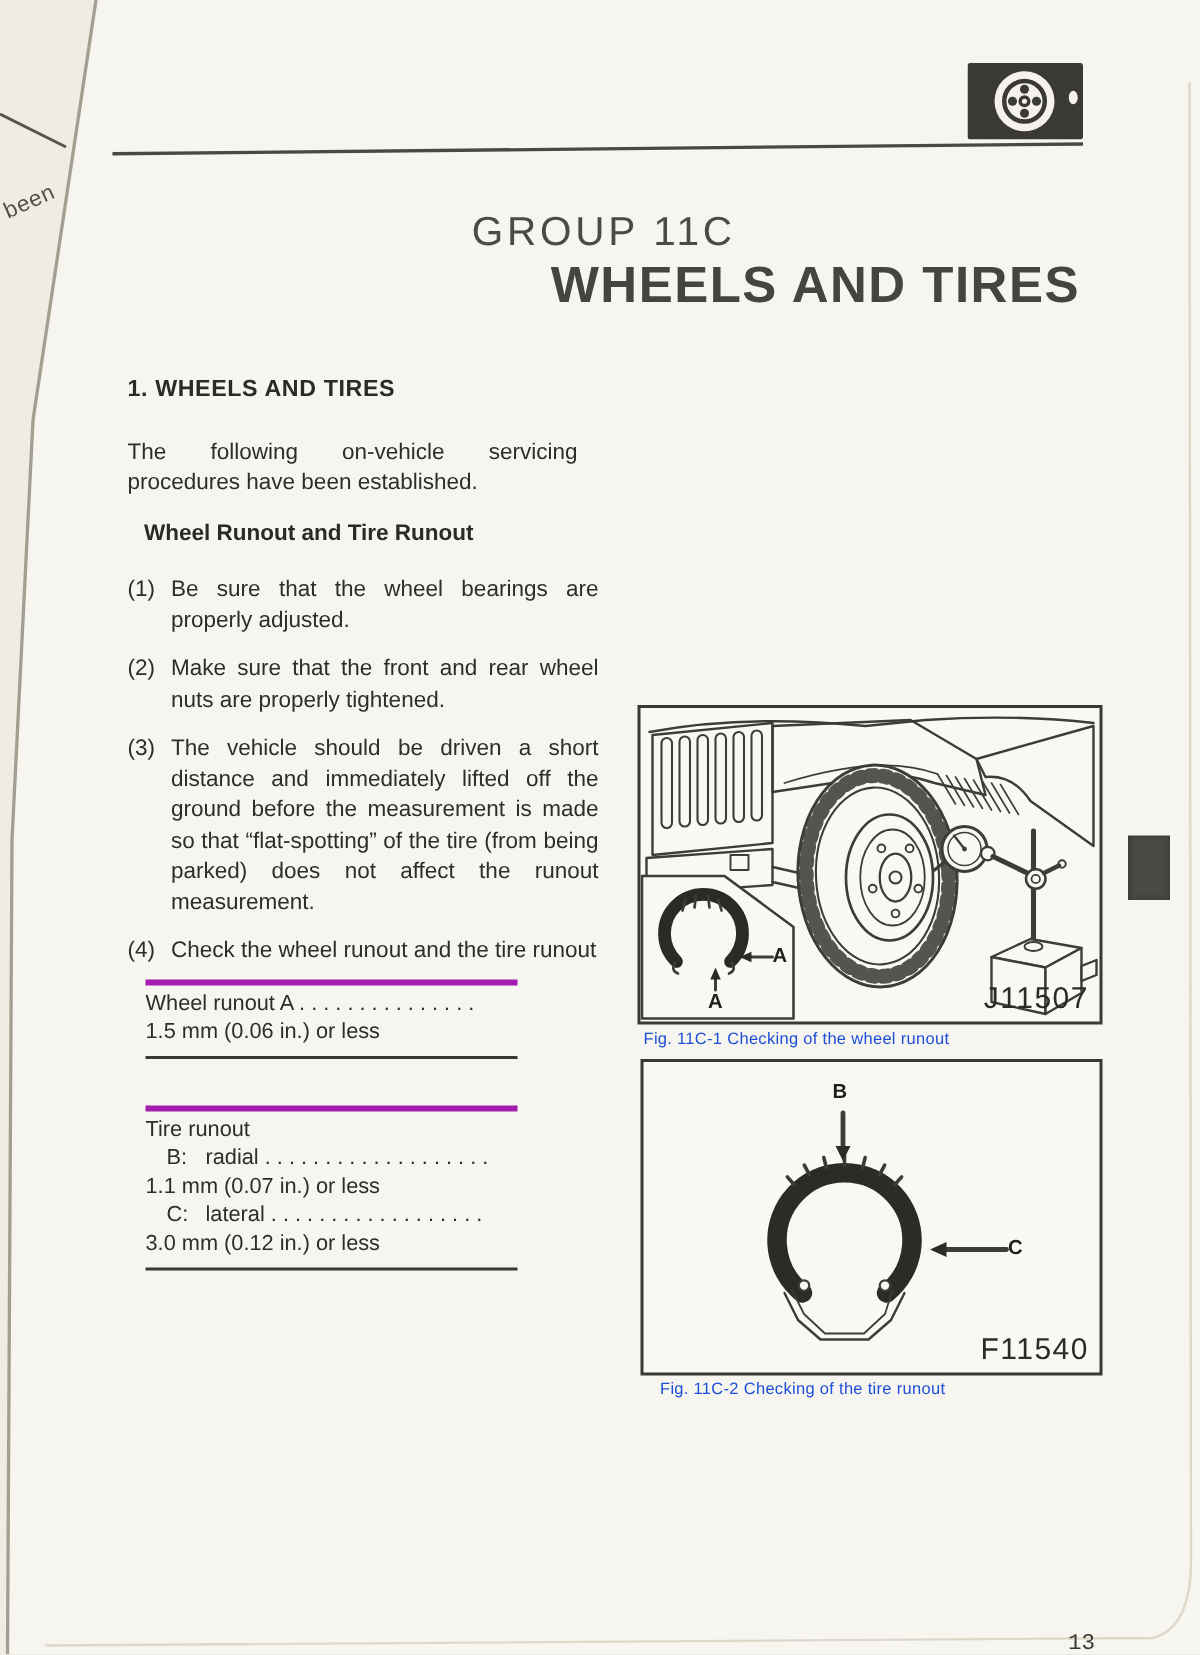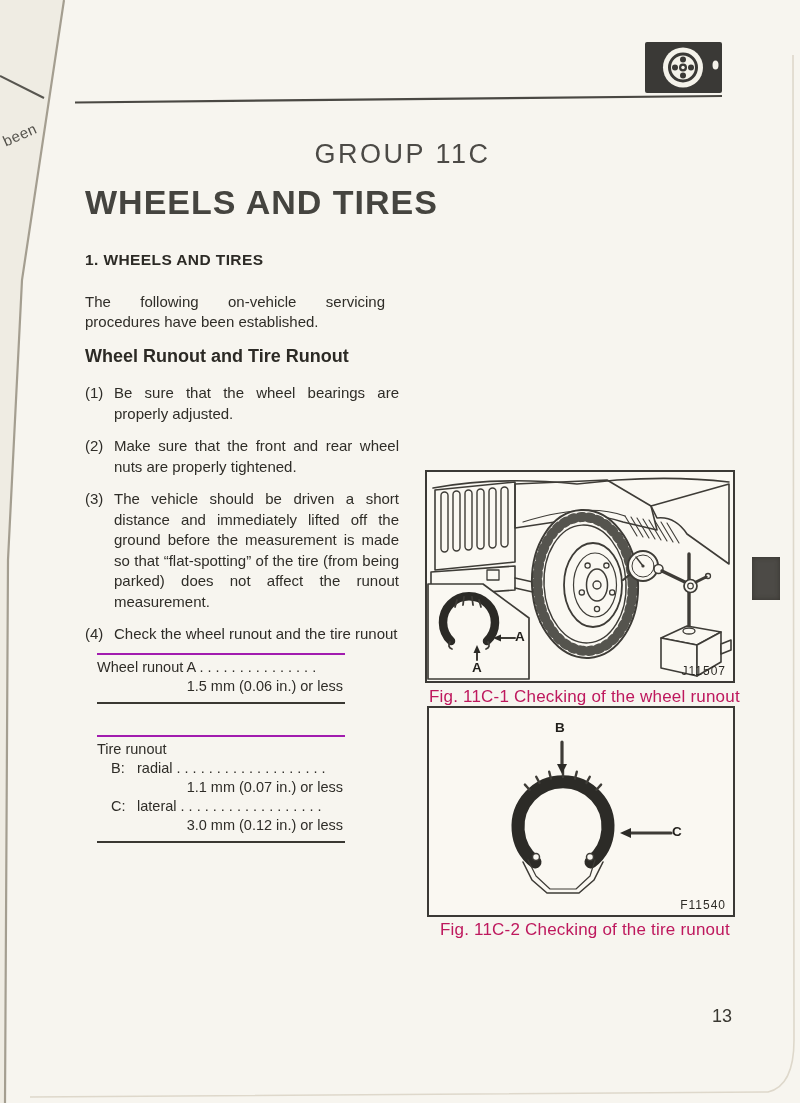--- a/index.html
+++ b/index.html
@@ -4,49 +4,49 @@
 <style>
   html,body{margin:0;padding:0;background:#e7e4dc;font-family:"Liberation Sans",sans-serif;}
   .scan{position:relative;width:800px;height:1103px;background:#f7f5ef;overflow:hidden;color:#34322d;}
   .under-page{position:absolute;inset:0;background:#efece3;
     clip-path:polygon(0 0,64px 0,22px 280px,8px 560px,5px 1103px,0 1103px);}
   .been{position:absolute;left:2px;top:126px;transform:rotate(-24deg);font-size:15px;color:#53514b;letter-spacing:.5px;}
   svg.edges{position:absolute;inset:0;pointer-events:none;}
   .logo-box{position:absolute;left:645px;top:42px;width:77px;height:51px;}
   .group-title{position:absolute;left:85px;width:635px;top:139px;text-align:center;
     font-size:27px;font-weight:normal;letter-spacing:2.5px;color:#4c4a46;}
-  .main-title{position:absolute;left:85px;width:635px;top:183px;text-align:left;
+  .main-title{position:absolute;left:85px;width:635px;top:171px;text-align:right;
     font-size:34px;font-weight:bold;letter-spacing:1px;color:#45443f;}
   .left-col{position:absolute;left:85px;top:250px;width:314px;font-size:15px;line-height:20.5px;color:#2f2d28;}
   .sec-h{font-size:15.5px;font-weight:bold;letter-spacing:.4px;margin:0 0 21px;color:#2c2a25;}
   .intro{margin:0 0 13px;width:300px;text-align:justify;}
-  .sub-h{font-size:18px;font-weight:bold;margin:0 0 17px;color:#2c2a25;}
+  .sub-h{font-size:15px;font-weight:bold;margin:0 11px 17px;color:#2c2a25;}
   .step{display:flex;margin:0 0 12px;}
   .step .num{width:29px;flex:none;}
   .step .stext{flex:1;text-align:justify;}
-  .spec{width:248px;margin-left:12px;border-top:2px solid #a21caf;border-bottom:2px solid #3a3832;
+  .spec{width:248px;margin-left:12px;border-top:4px solid #a21caf;border-bottom:2px solid #3a3832;
     padding:3px 0 6px;font-size:14.5px;line-height:19px;}
   .spec1{margin-top:5px;margin-bottom:31px;}
-  .spec .val{text-align:right;padding-right:2px;}
+  .spec .val{padding-right:2px;}
   .spec .row{padding-left:14px;}
   .spec .key{display:inline-block;width:26px;}
   .figure{position:absolute;border:2px solid #3b3935;background:#faf8f2;box-sizing:border-box;}
   .fig1{left:425px;top:470px;width:310px;height:213px;}
   .fig2{left:427px;top:706px;width:308px;height:211px;}
-  .fig-id{position:absolute;right:7px;bottom:3px;font-size:12px;letter-spacing:1px;color:#2d2b26;}
+  .fig-id{position:absolute;right:7px;bottom:3px;font-size:20px;letter-spacing:1px;color:#2d2b26;}
   .fig-label{position:absolute;font-weight:bold;font-size:13.5px;color:#211f1b;}
   .lbl-a1{left:88px;top:157px;}
   .lbl-a2{left:45px;top:188px;}
   .lbl-b{left:126px;top:12px;}
   .lbl-c{left:243px;top:116px;}
-  .caption{position:absolute;font-size:17px;color:#be185d;letter-spacing:.2px;}
+  .caption{position:absolute;font-size:11px;color:#1d4ed8;letter-spacing:.2px;}
   .cap1{left:429px;top:687px;}
   .cap2{left:440px;top:920px;}
   .side-tab{position:absolute;left:752px;top:557px;width:28px;height:43px;background:#4c4a46;box-shadow:inset 0 0 5px #36342f;}
-  .page-num{position:absolute;left:712px;top:1006px;font-size:18px;color:#3a3832;}
+  .page-num{position:absolute;left:712px;top:1087px;font-size:15px;color:#3a3832;font-family:Liberation Mono, monospace;}
   .art{stroke:#3e3c37;fill:none;stroke-width:1.6;stroke-linecap:round;stroke-linejoin:round;}
 </style>
 </head>
 <body>
 
 <div class="scan">
 
   <div class="under-page"></div>
   <span class="been">been</span>
 

